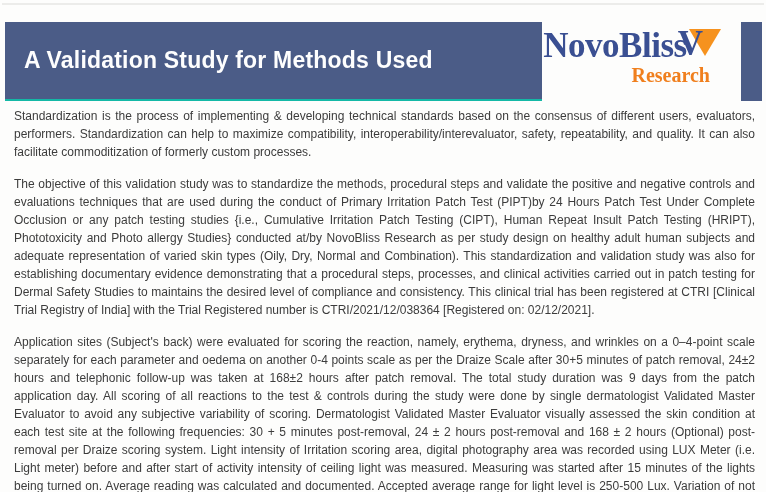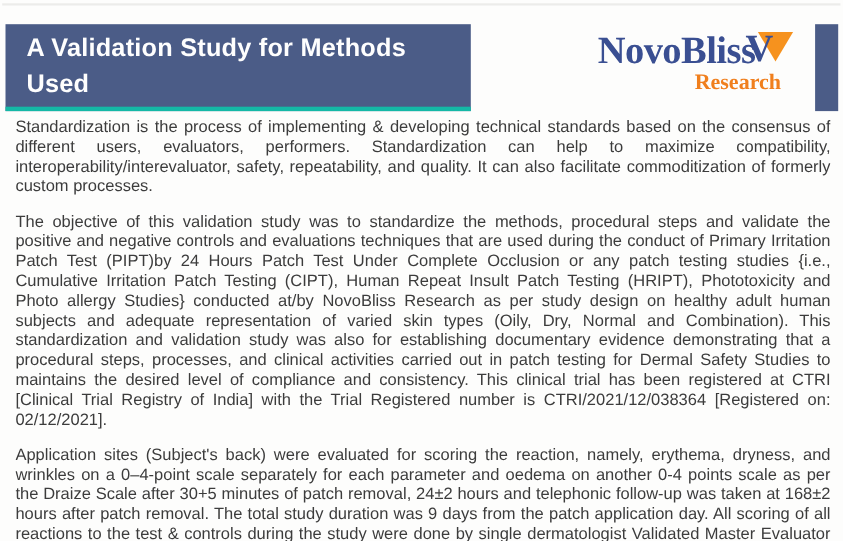--- a/index.html
+++ b/index.html
@@ -16,23 +16,23 @@
     background: #ececea;
   }
   .header {
     position: absolute;
     top: 22px; left: 0; right: 0;
     height: 79px;
   }
   .banner {
     position: absolute;
     left: 5px; top: 0;
-    width: 423px; height: 79px;
+    width: 537px; height: 79px;
     background: #4b5c87;
-    border-bottom: 4px solid #14b8a6;
+    border-bottom: 2px solid #14b8a6;
     display: flex;
     flex-direction: column;
     justify-content: center;
     padding-left: 19px;
   }
   .banner h1 {
     color: #fefefe;
     font-size: 23px;
     font-weight: bold;
     line-height: 33px;
@@ -99,21 +99,21 @@
   }
   .content {
     position: absolute;
     top: 107px; left: 14px;
     width: 741px;
     bottom: 0;
     overflow: hidden;
   }
   .content p {
     color: #3c3c3c;
-    font-size: 15px;
+    font-size: 12px;
     line-height: 18px;
     text-align: justify;
     margin-bottom: 14px;
   }
 </style>
 </head>
 <body>
 
 <div class="top-rule"></div>
 

